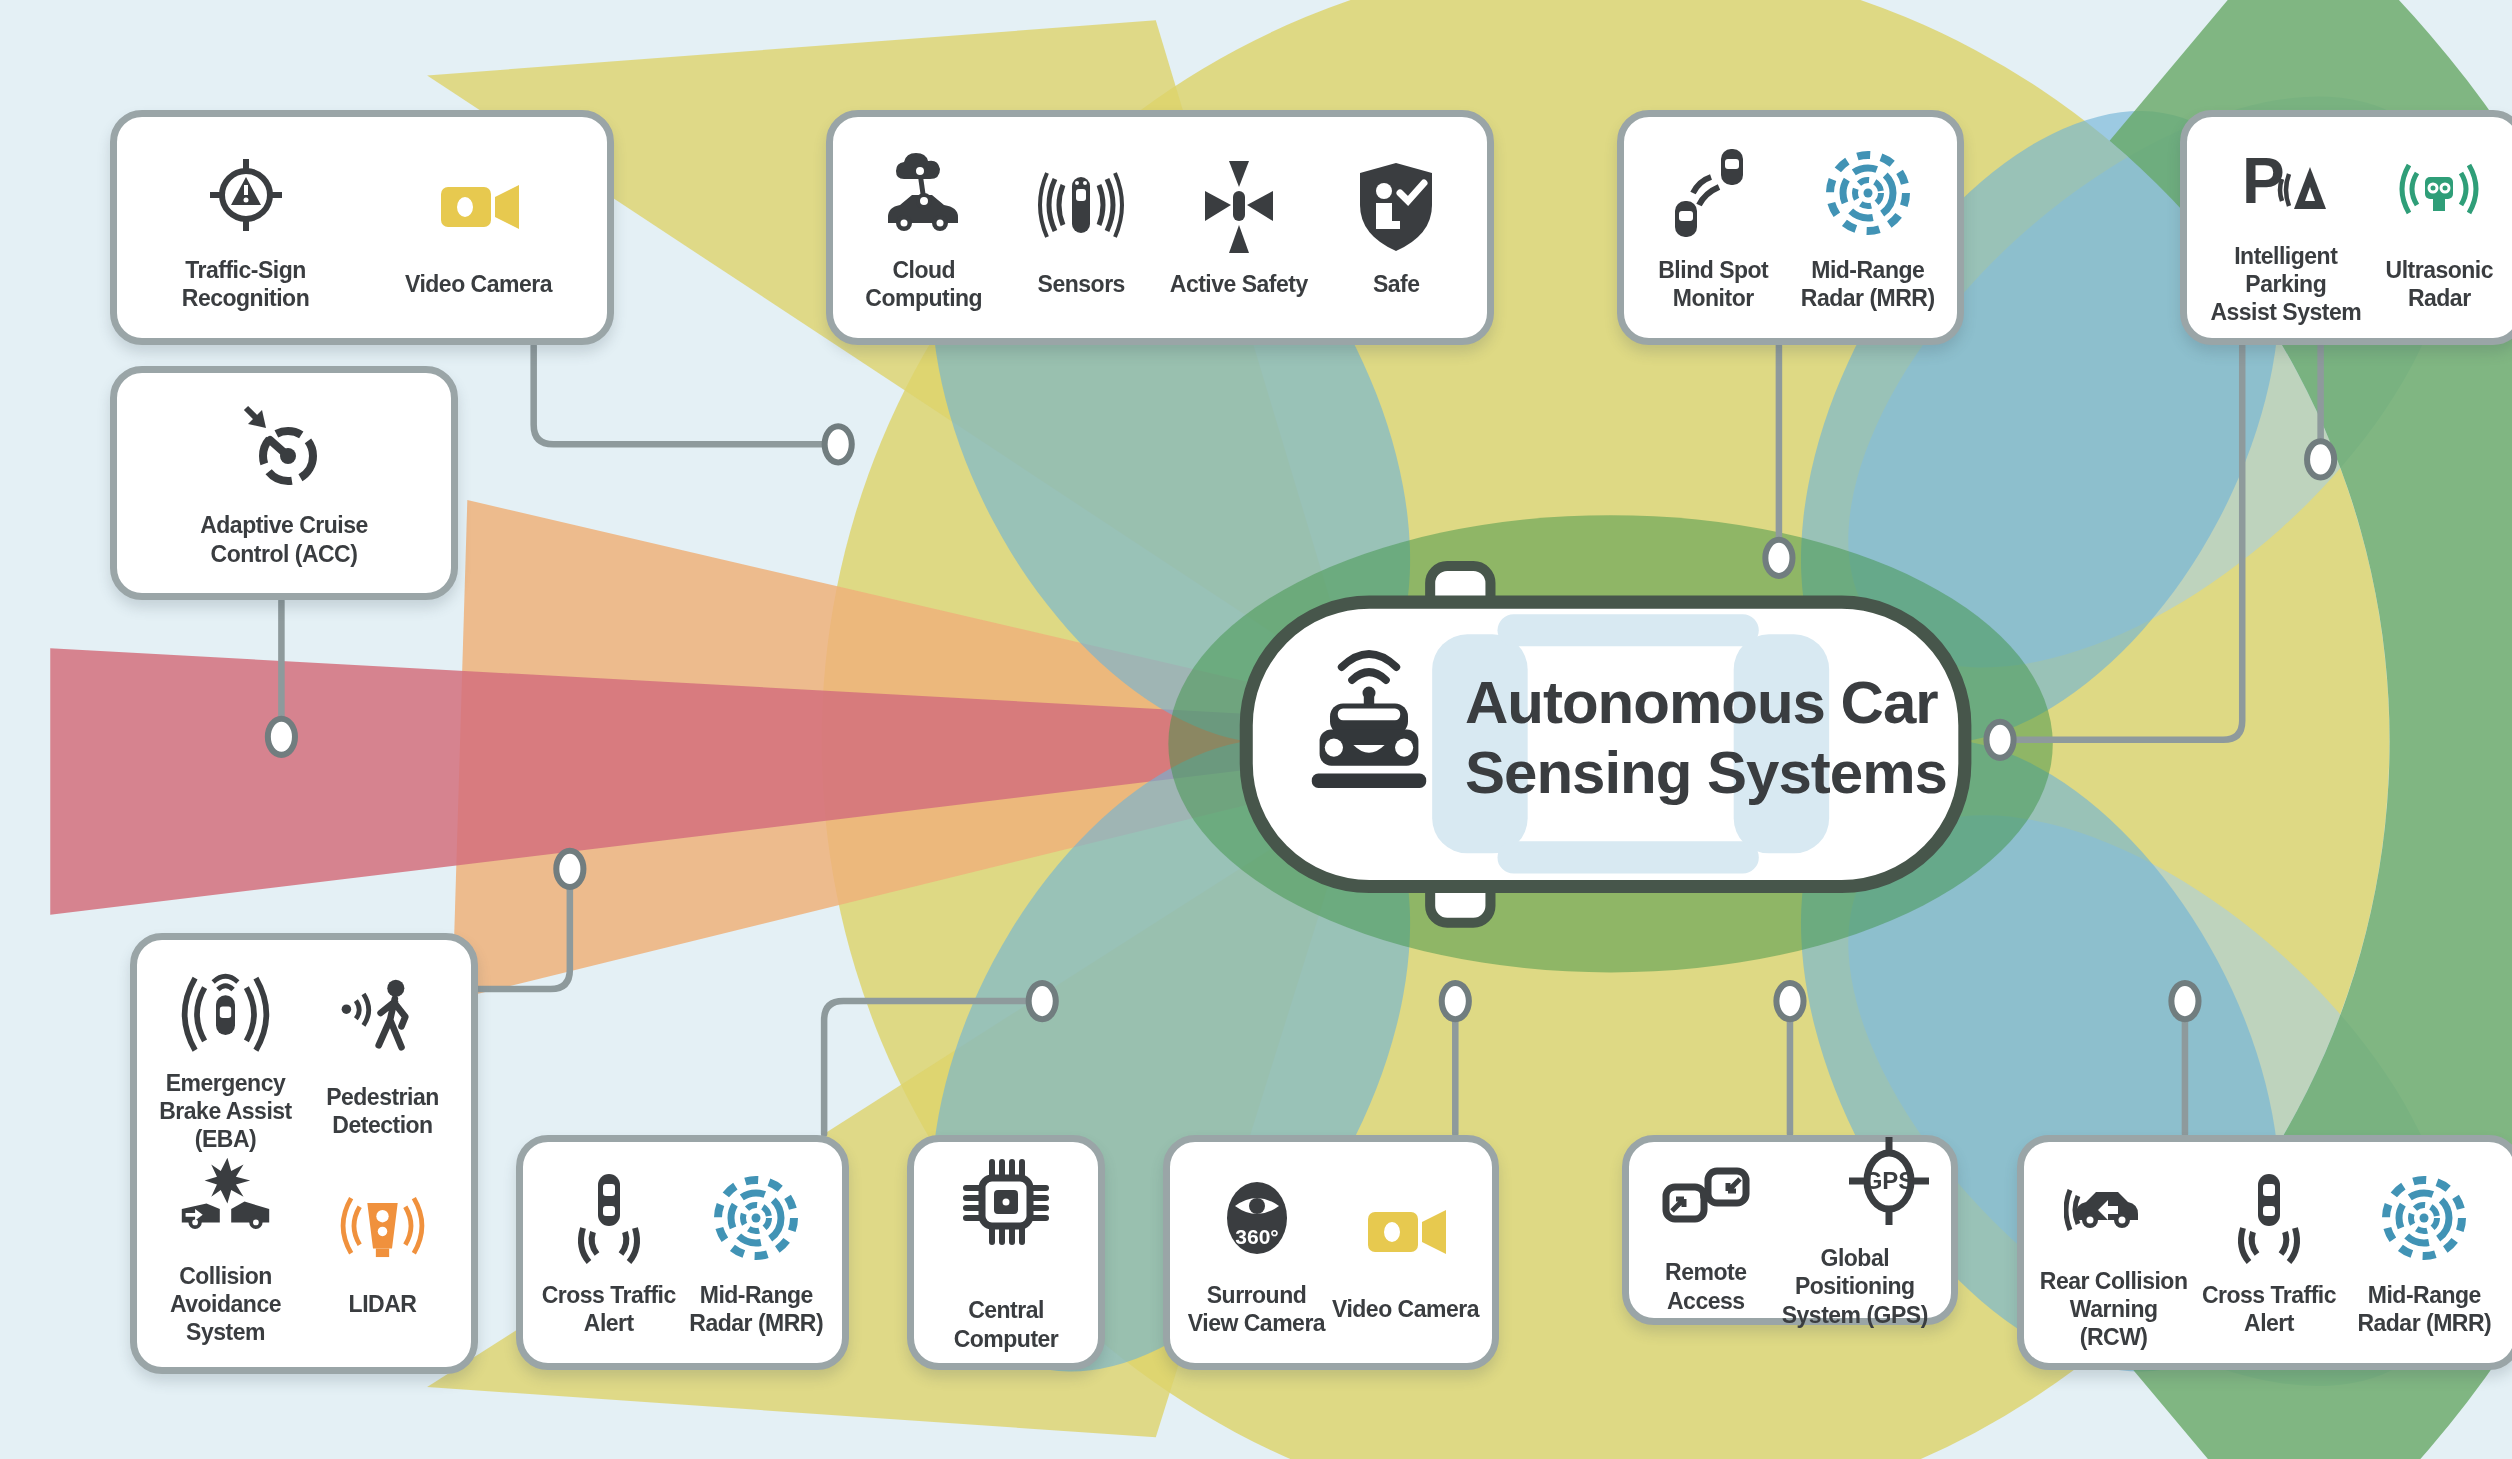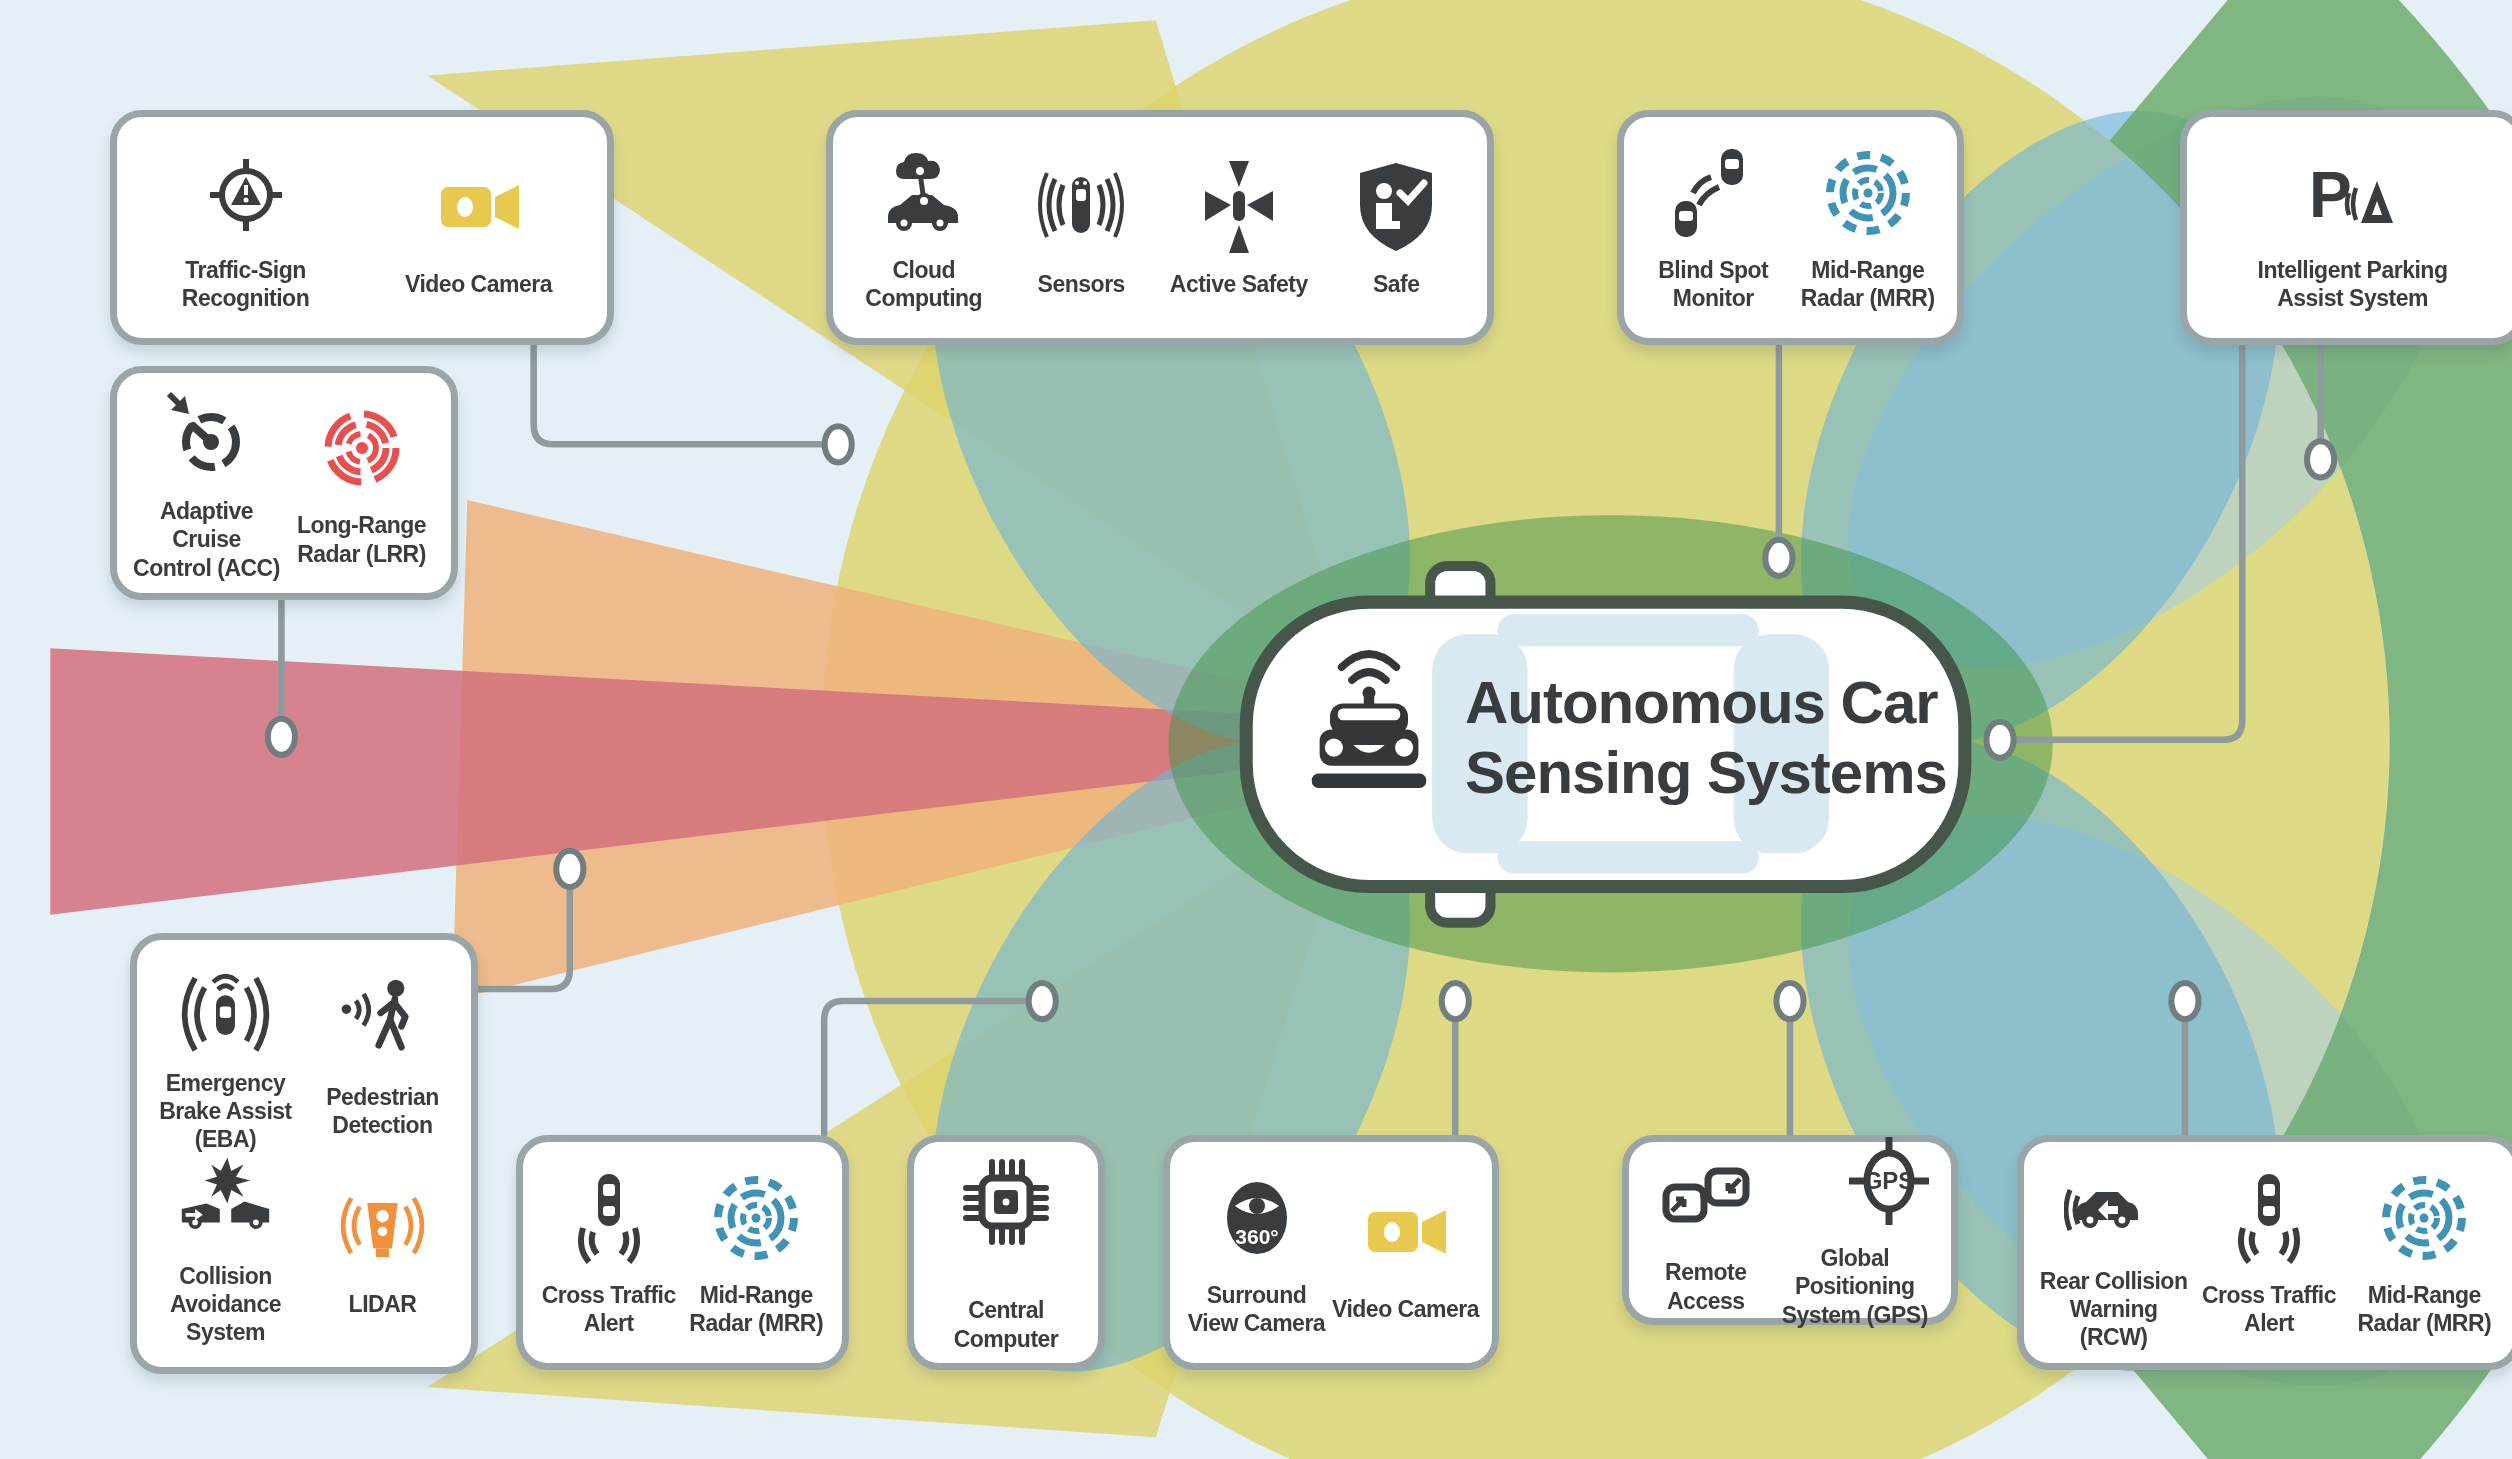--- a/index.html
+++ b/index.html
@@ -303,27 +303,20 @@
 </div>
 
 <div class="card" style="left:110px;top:366px;width:348px;height:234px">
   <div class="item" style="color: rgb(58, 61, 64);">
     <svg class="icn" viewBox="0 0 200 200" width="100" height="100">
           <use href="#i-gauge"></use>
         </svg>
     <div class="lbl">Adaptive Cruise
 Control (ACC)</div>
   </div>
-  <div class="item" style="color: rgb(232, 80, 80);">
-    <svg class="icn" viewBox="0 0 200 200" width="100" height="100">
-          <use href="#i-lrr"></use>
-        </svg>
-    <div class="lbl">Long-Range
-Radar (LRR)</div>
-  </div>
 </div>
 
 <div class="card" style="left:826px;top:110px;width:668px;height:235px">
   <div class="item" style="color: rgb(58, 61, 64);">
     <svg class="icn" viewBox="0 0 200 200" width="100" height="100">
           <use href="#i-cloudcar"></use>
         </svg>
     <div class="lbl">Cloud
 Computing</div>
   </div>
@@ -364,20 +357,27 @@
   </div>
 </div>
 
 <div class="card" style="left:2180px;top:110px;width:345px;height:235px">
   <div class="item" style="flex: 1.3 1 0%; color: rgb(58, 61, 64);">
     <svg class="icn" viewBox="0 0 200 200" width="100" height="100">
           <use href="#i-parking"></use>
         </svg>
     <div class="lbl">Intelligent Parking
 Assist System</div>
+  </div>
+  <div class="item" style="color: rgb(47, 158, 120);">
+    <svg class="icn" viewBox="0 0 200 200" width="100" height="100">
+          <use href="#i-ultrasonic"></use>
+        </svg>
+    <div class="lbl">Ultrasonic
+Radar</div>
   </div>
 </div>
 
 <div class="card grid2" style="left:110px;top:933px;width:348px;height:441px">
   <div class="item" style="color: rgb(58, 61, 64);">
     <svg class="icn" viewBox="0 0 190 190" width="95" height="95">
           <use href="#i-eba"></use>
         </svg>
     <div class="lbl">Emergency
 Brake Assist (EBA)</div>

